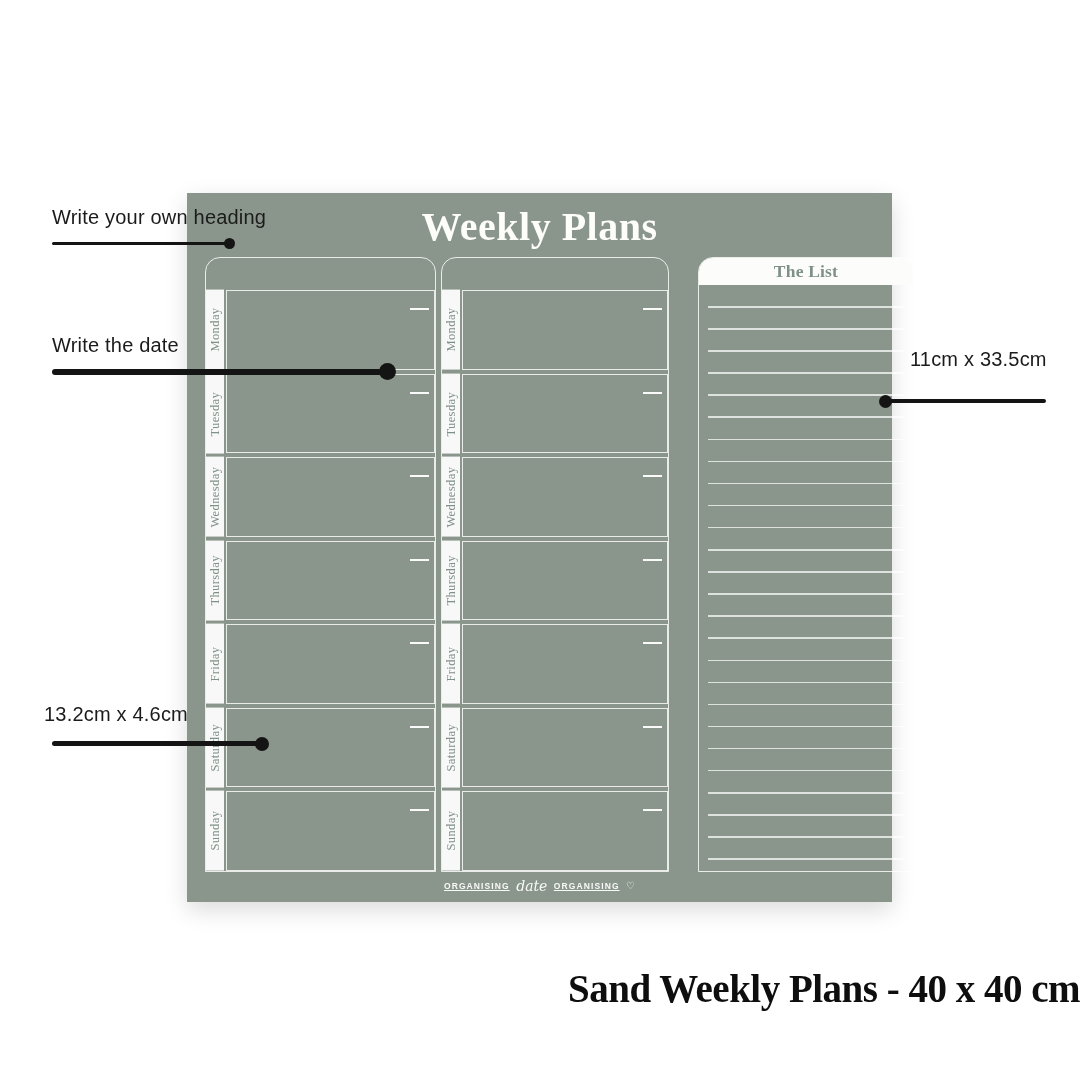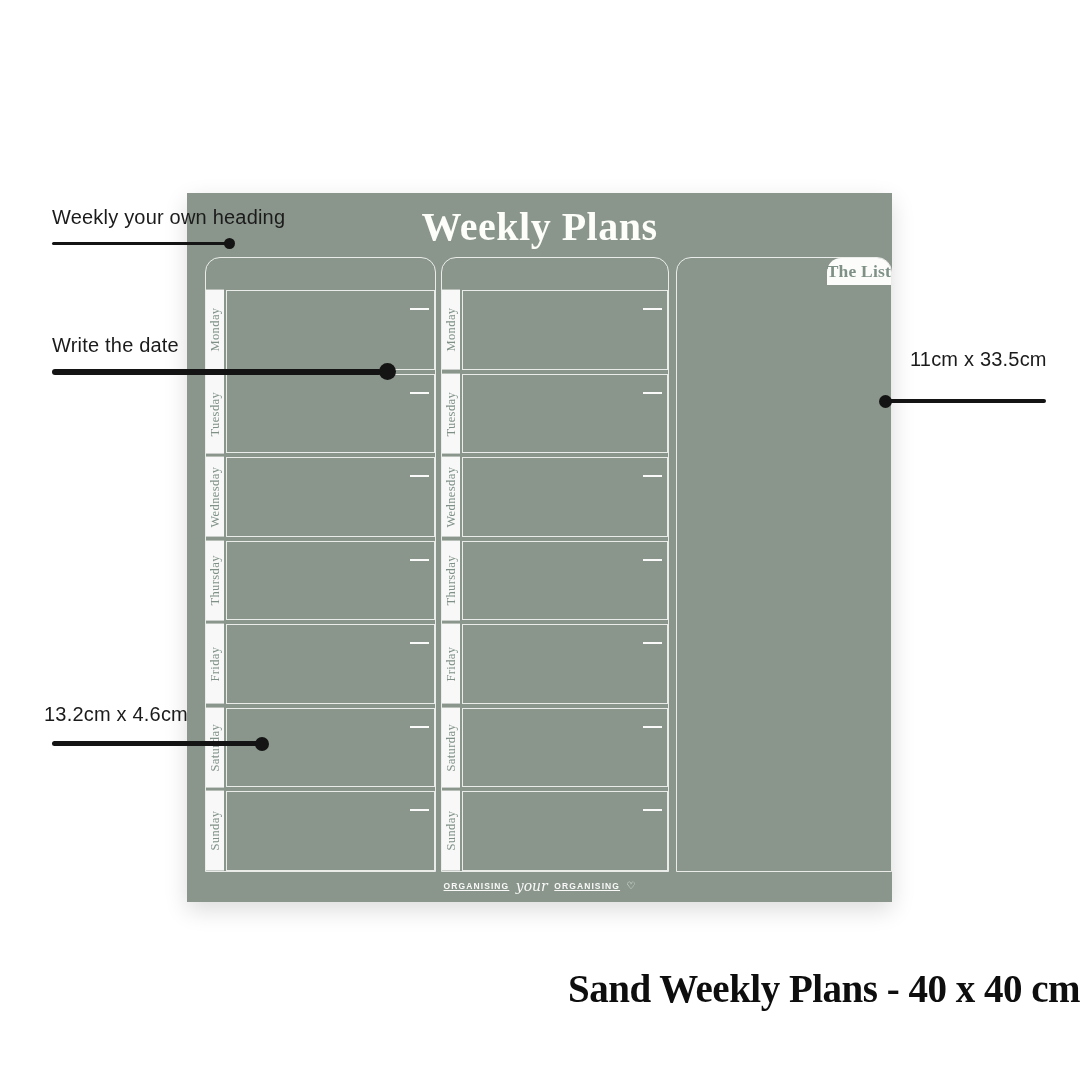--- a/index.html
+++ b/index.html
@@ -45,23 +45,23 @@
     display:flex;align-items:center;justify-content:center;
     text-align:center;
   }
   .day-content{flex:1;border:1px solid var(--line);margin-left:1.5px;position:relative;}
   .date-dash{
     position:absolute;top:17px;right:5px;width:19px;height:2px;
     background:rgba(255,255,255,0.95);
   }
   
   .list-col{
-    position:absolute;left:489px;top:64px;width:216px;height:615px;
+    position:absolute;left:511px;top:64px;width:216px;height:615px;
     border:1px solid var(--line);border-radius:15px 15px 0 0;
-    display:flex;flex-direction:column;align-items:flex-end;
+    display:flex;flex-direction:column;
   }
   .list-header{
     height:27px;flex:none;background:#fcfcfa;border-radius:14px 14px 0 0;
     display:flex;align-items:center;justify-content:center;
     font-family:"Liberation Serif",serif;font-weight:700;font-size:17.5px;
     color:var(--ink-green);letter-spacing:0.2px;
   }
   .list-lines{
     flex:1;display:flex;flex-direction:column;justify-content:space-between;
     padding:21px 9px 11px 9px;
@@ -249,27 +249,27 @@
           <div class="list-line"></div>
           <div class="list-line"></div>
           <div class="list-line"></div>
           <div class="list-line"></div>
           <div class="list-line"></div>
         </div>
     </div>
 
     <div class="logo">
       <span class="logo-pre">ORGANISING</span>
-      <span class="logo-script">your</span>
+      <span class="logo-script">date</span>
       <span class="logo-post">ORGANISING</span>
       <span class="logo-heart">♡</span>
     </div>
   </div>
 
-  <div class="ann-label ann1-label">Weekly your own heading</div>
+  <div class="ann-label ann1-label">Write your own heading</div>
   <div class="ann-line ann1-line"></div>
   <div class="ann-dot ann1-dot"></div>
 
   <div class="ann-label ann2-label">Write the date</div>
   <div class="ann-line ann2-line"></div>
   <div class="ann-dot ann2-dot"></div>
 
   <div class="ann-label ann3-label">13.2cm x 4.6cm</div>
   <div class="ann-line ann3-line"></div>
   <div class="ann-dot ann3-dot"></div>

